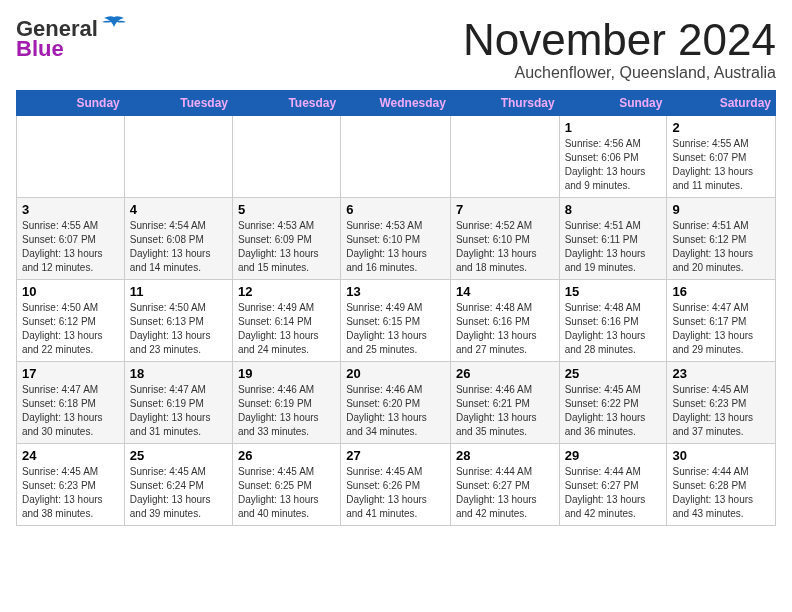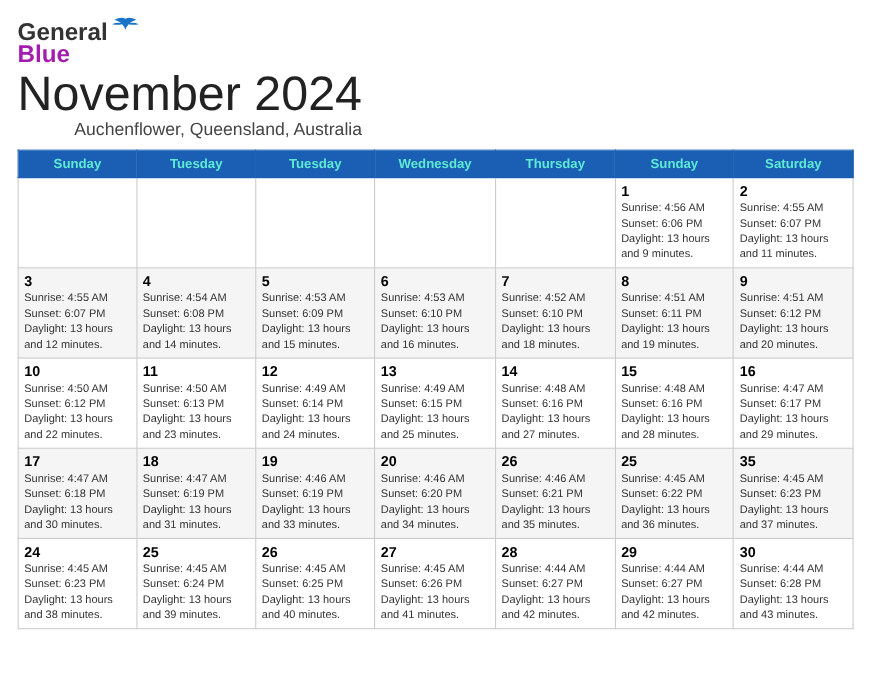--- a/index.html
+++ b/index.html
@@ -8,21 +8,20 @@
       background: #fff;
       width: 792px;
       min-height: 612px;
       padding: 16px;
     }
     .header {
       display: flex;
       align-items: flex-start;
       justify-content: space-between;
       margin-bottom: 8px;
-      flex-direction: column;
     }
     .logo {
       display: flex;
       flex-direction: column;
       align-items: flex-start;
     }
     .title-block {
       text-align: right;
     }
     .month-title {
@@ -36,23 +35,23 @@
       color: #444;
       margin-left: 24px;
     }
     table {
       width: 100%;
       border-collapse: collapse;
       font-size: 10.5px;
     }
     thead tr th {
       background-color: #1a5fb4;
-      color: #5eead4;
+      color: #f0abfc;
       padding: 5px 4px;
-      text-align: center;
+      text-align: right;
       font-size: 12px;
       font-weight: bold;
       border: 1px solid #1a5fb4;
     }
     tbody tr td {
       border: 1px solid #ccc;
       vertical-align: top;
       padding: 4px 5px;
       width: 113px;
       height: 80px;
@@ -200,21 +199,21 @@
         </td>
         <td>
           <span class="day-num">26</span>
           <div class="day-info">Sunrise: 4:46 AM<br>Sunset: 6:21 PM<br>Daylight: 13 hours and 35 minutes.</div>
         </td>
         <td>
           <span class="day-num">25</span>
           <div class="day-info">Sunrise: 4:45 AM<br>Sunset: 6:22 PM<br>Daylight: 13 hours and 36 minutes.</div>
         </td>
         <td>
-          <span class="day-num">35</span>
+          <span class="day-num">23</span>
           <div class="day-info">Sunrise: 4:45 AM<br>Sunset: 6:23 PM<br>Daylight: 13 hours and 37 minutes.</div>
         </td>
       </tr>
       <tr>
         <td>
           <span class="day-num">24</span>
           <div class="day-info">Sunrise: 4:45 AM<br>Sunset: 6:23 PM<br>Daylight: 13 hours and 38 minutes.</div>
         </td>
         <td>
           <span class="day-num">25</span>

